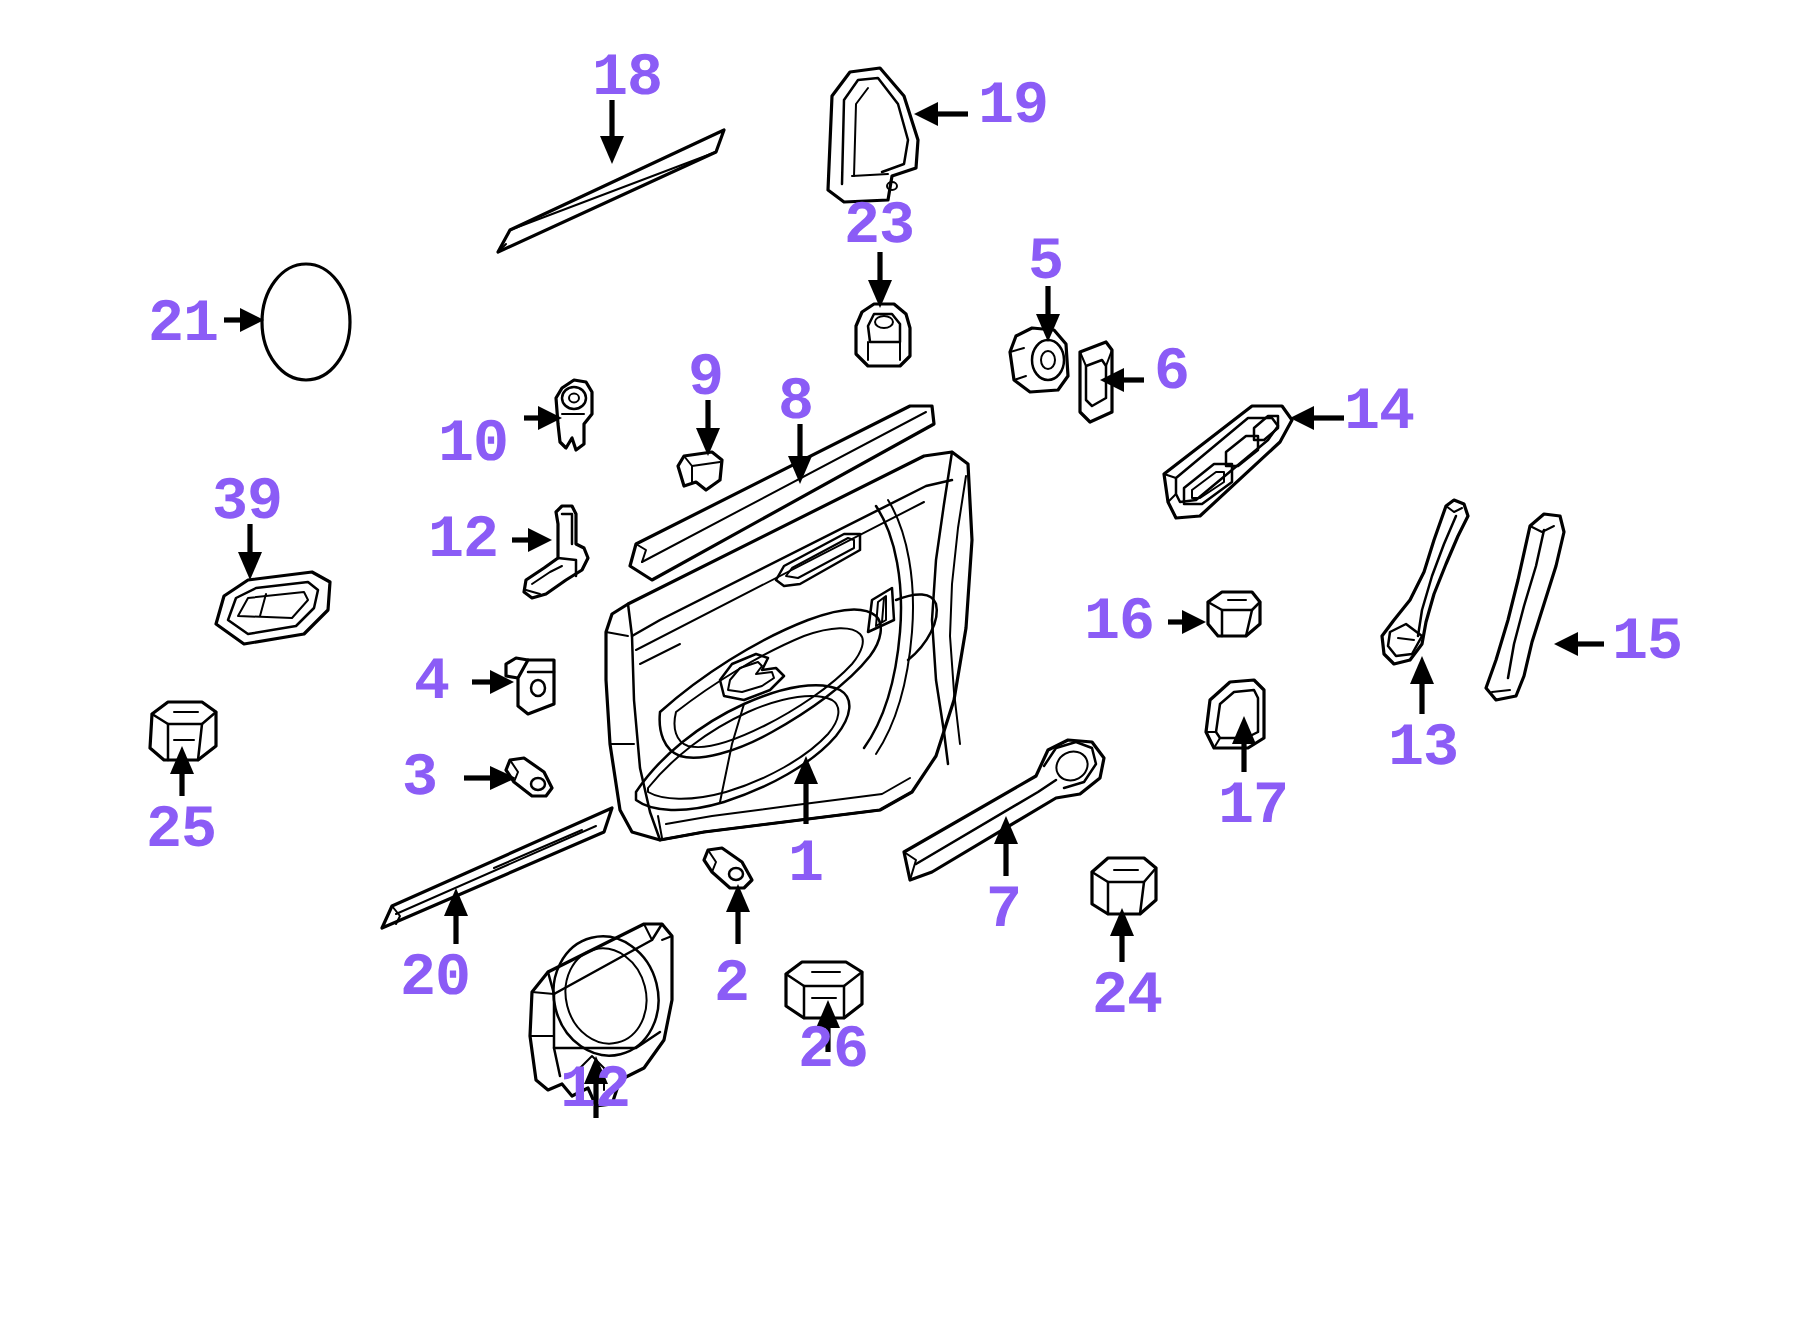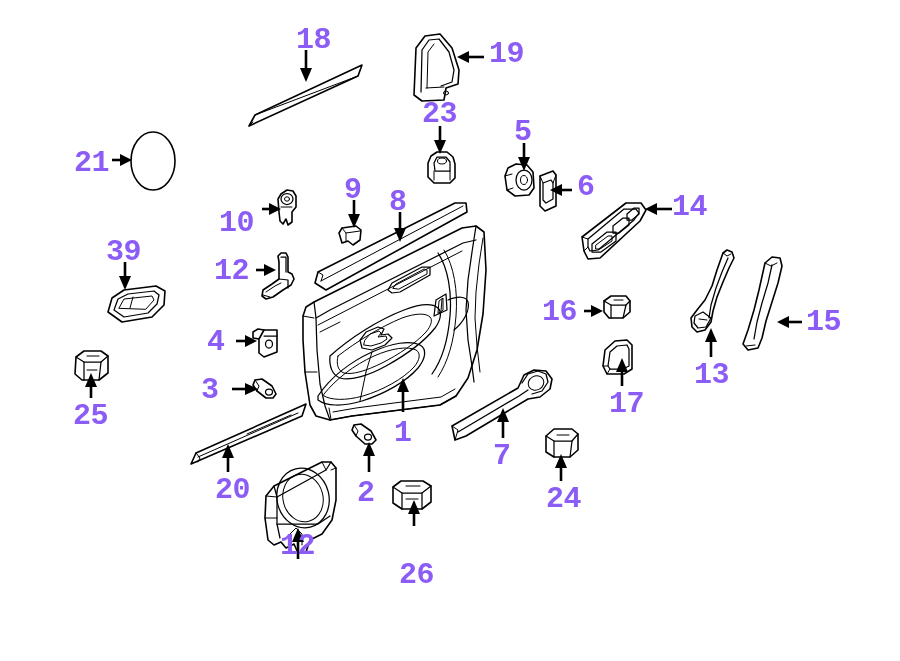--- a/index.html
+++ b/index.html
@@ -432,21 +432,21 @@
   <div class="callout-label" style="left:219px; top:208px;">10</div>
   <div class="callout-label" style="left:214px; top:256px;">12</div>
   <div class="callout-label" style="left:280px; top:531px;">12</div>
   <div class="callout-label" style="left:694px; top:360px;text-align:right;">13</div>
   <div class="callout-label" style="left:672px; top:192px;">14</div>
   <div class="callout-label" style="left:806px; top:307px;">15</div>
   <div class="callout-label" style="left:542px; top:297px;">16</div>
   <div class="callout-label" style="left:609px; top:389px;">17</div>
   <div class="callout-label" style="left:296px; top:25px;">18</div>
   <div class="callout-label" style="left:489px; top:39px;">19</div>
-  <div class="callout-label" style="left:215px; top:475px;">20</div>
+  <div class="callout-label" style="left:200px; top:475px;">20</div>
   <div class="callout-label" style="left:74px;  top:148px;">21</div>
   <div class="callout-label" style="left:106px; top:237px;">39</div>
   <div class="callout-label" style="left:422px; top:99px;">23</div>
   <div class="callout-label" style="left:546px; top:484px;">24</div>
   <div class="callout-label" style="left:73px;  top:401px;text-align:right;">25</div>
-  <div class="callout-label" style="left:399px; top:560px;text-align:right;">26</div>
+  <div class="callout-label" style="left:399px; top:511px;text-align:right;">26</div>
 
 </div>
 
 </body></html>

